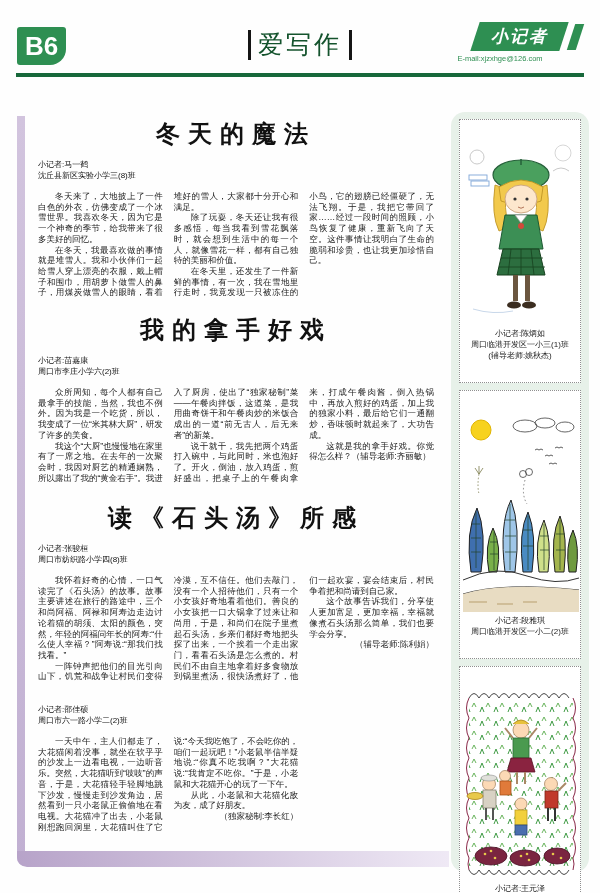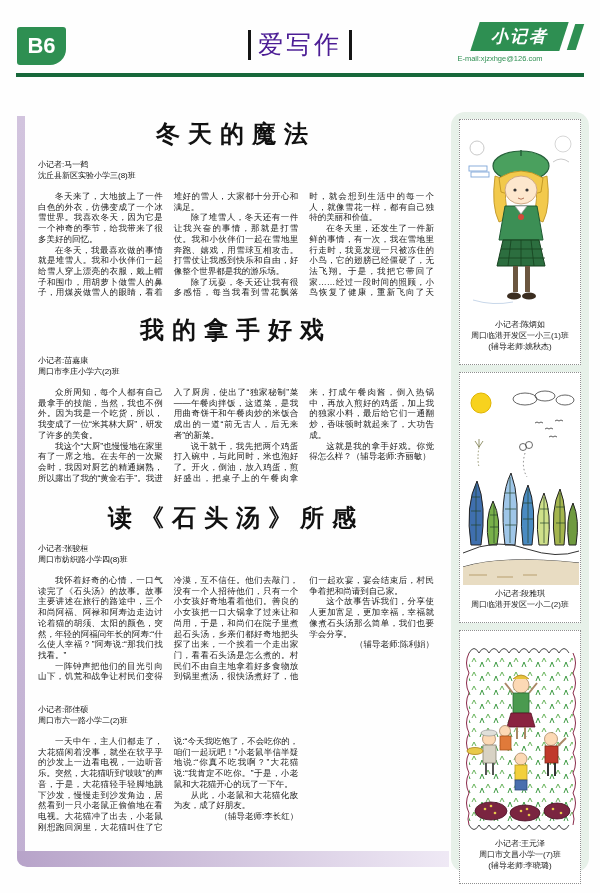--- a/index.html
+++ b/index.html
@@ -1,29 +1,29 @@
 <!DOCTYPE html>
 <html><head>
 <meta charset="utf-8">
 <style>
   html,body{margin:0;padding:0;background:#f2f2ef;}
   .page{position:relative;width:600px;height:893px;background:#fefefe;overflow:hidden;
         font-family:"Liberation Sans","DejaVu Sans",sans-serif;color:#1a1a1a;margin:0 auto;}
 
   
   .b6{position:absolute;left:17px;top:27px;width:49px;height:38px;background:#2e8f52;
-      border-radius:3px 3px 16px 3px;color:#fff;font-size:22px;font-weight:bold;
+      border-radius:3px 3px 16px 3px;color:#fff;font-size:26px;font-weight:bold;
       display:flex;align-items:center;justify-content:center;}
   .dateblock{position:absolute;left:60px;top:35px;width:140px;text-align:center;
       font-size:7.5px;line-height:11px;color:#2b2b2b;}
   .section{position:absolute;left:0;right:0;top:28px;display:flex;justify-content:center;
       align-items:center;gap:7px;pointer-events:none;}
   .vbar{width:3px;height:30px;background:#151515;}
   .section-text{font-size:25px;font-family:"Liberation Serif","DejaVu Serif",serif;
-      letter-spacing:3px;color:#4c1d95;}
+      letter-spacing:3px;color:#14532d;}
   .masthead{position:absolute;right:20px;top:22px;width:160px;}
   .mast-row{display:flex;align-items:center;justify-content:flex-end;gap:7px;}
   .mast-banner{background:#2e8f52;transform:skewX(-18deg);padding:3px 16px;}
   .mast-banner span{display:inline-block;transform:skewX(18deg);color:#fff;
       font-family:"Liberation Serif","DejaVu Serif",serif;font-style:italic;
       font-weight:bold;font-size:17px;letter-spacing:2px;}
   .mast-slash{width:9px;height:26px;background:#2e8f52;transform:skewX(-18deg);}
   .mast-email{font-size:7.5px;color:#2e8f52;margin-top:3px;text-align:center;}
   .header-rule{position:absolute;left:16px;width:568px;top:73px;height:4px;background:#17683a;}
 
@@ -41,21 +41,21 @@
   .article-byline{text-align:left;font-size:8px;line-height:11px;margin-top:9px;color:#111;}
   .article-body{margin-top:10px;column-count:3;column-gap:11px;column-fill:auto;
       overflow:hidden;text-align:justify;font-size:8.5px;line-height:10.7px;color:#222;}
   .article-body p{margin:0;text-indent:2em;}
   .article-body p.credit{text-indent:0;text-align:right;}
   .bh1{height:110px}.bh2{height:102px}.bh3{height:116px}.bh4{height:100px}
 
   
   .sidebar{position:absolute;left:451px;top:112px;width:138px;height:760px;
       background:#e7f1e9;border-radius:14px;padding:7px 8px;box-sizing:border-box;}
-  .art-card{background:#fff;border:1px dotted #8f8f8f;padding:12px 3px;margin-bottom:7px;
+  .art-card{background:#fff;border:1px dotted #8f8f8f;padding:21px 3px;margin-bottom:7px;
       text-align:center;}
   .art-card svg{display:block;margin:0 auto;}
   .cap{font-size:8px;line-height:11px;color:#1c1c1c;}
   .cap-author{margin-top:3px;}
 </style>
 </head>
 <body>
 
 <div class="page">
 
@@ -83,21 +83,20 @@
 
     <div class="article">
       <div class="article-title">冬天的魔法</div>
       <div class="article-byline">
         <div>小记者:马一鹤</div>
         <div>沈丘县新区实验小学三(8)班</div>
       </div>
       <div class="article-body bh1">
         <p>冬天来了，大地披上了一件白色的外衣，仿佛变成了一个冰雪世界。我喜欢冬天，因为它是一个神奇的季节，给我带来了很多美好的回忆。</p>
         <p>在冬天，我最喜欢做的事情就是堆雪人。我和小伙伴们一起给雪人穿上漂亮的衣服，戴上帽子和围巾，用胡萝卜做雪人的鼻子，用煤炭做雪人的眼睛，看着堆好的雪人，大家都十分开心和满足。</p>
-        <p>除了堆雪人，冬天还有一件让我兴奋的事情，那就是打雪仗。我和小伙伴们一起在雪地里奔跑、嬉戏，用雪球互相攻击。打雪仗让我感到快乐和自由，好像整个世界都是我的游乐场。</p>
         <p>除了玩耍，冬天还让我有很多感悟，每当我看到雪花飘落时，就会想到生活中的每一个人，就像雪花一样，都有自己独特的美丽和价值。</p>
         <p>在冬天里，还发生了一件新鲜的事情，有一次，我在雪地里行走时，我竟发现一只被冻住的小鸟，它的翅膀已经僵硬了，无法飞翔。于是，我把它带回了家……经过一段时间的照顾，小鸟恢复了健康，重新飞向了天空。这件事情让我明白了生命的脆弱和珍贵，也让我更加珍惜自己。</p>
 
       </div>
     </div>
 
     <div class="article">
       <div class="article-title">我的拿手好戏</div>
       <div class="article-byline">
         <div>小记者:苗嘉康</div>
@@ -126,21 +125,21 @@
     </div>
 
     <div class="article">
       <div class="article-byline">
         <div>小记者:邵佳硕</div>
         <div>周口市六一路小学二(2)班</div>
       </div>
       <div class="article-body bh4">
         <p>一天中午，主人们都走了，大花猫闲着没事，就坐在软乎乎的沙发上一边看电视，一边听音乐。突然，大花猫听到“吱吱”的声音，于是，大花猫轻手轻脚地跳下沙发，慢慢走到沙发角边，居然看到一只小老鼠正偷偷地在看电视。大花猫冲了出去，小老鼠刚想跑回洞里，大花猫叫住了它说:“今天我吃饱了，不会吃你的，咱们一起玩吧！”小老鼠半信半疑地说:“你真不吃我啊？”大花猫说:“我肯定不吃你。”于是，小老鼠和大花猫开心的玩了一下午。</p>
         <p>从此，小老鼠和大花猫化敌为友，成了好朋友。</p>
-        <p class="credit">（辅导老师:李长红）</p>
+        <p class="credit">（独家秘制:李长红）</p>
       </div>
     </div>
 
   </div>
 
   <div class="sidebar">
 
     <div class="art-card">
       <svg width="116" height="184" viewBox="0 0 116 184">
         <rect x="0" y="0" width="116" height="184" fill="#ffffff"></rect>

